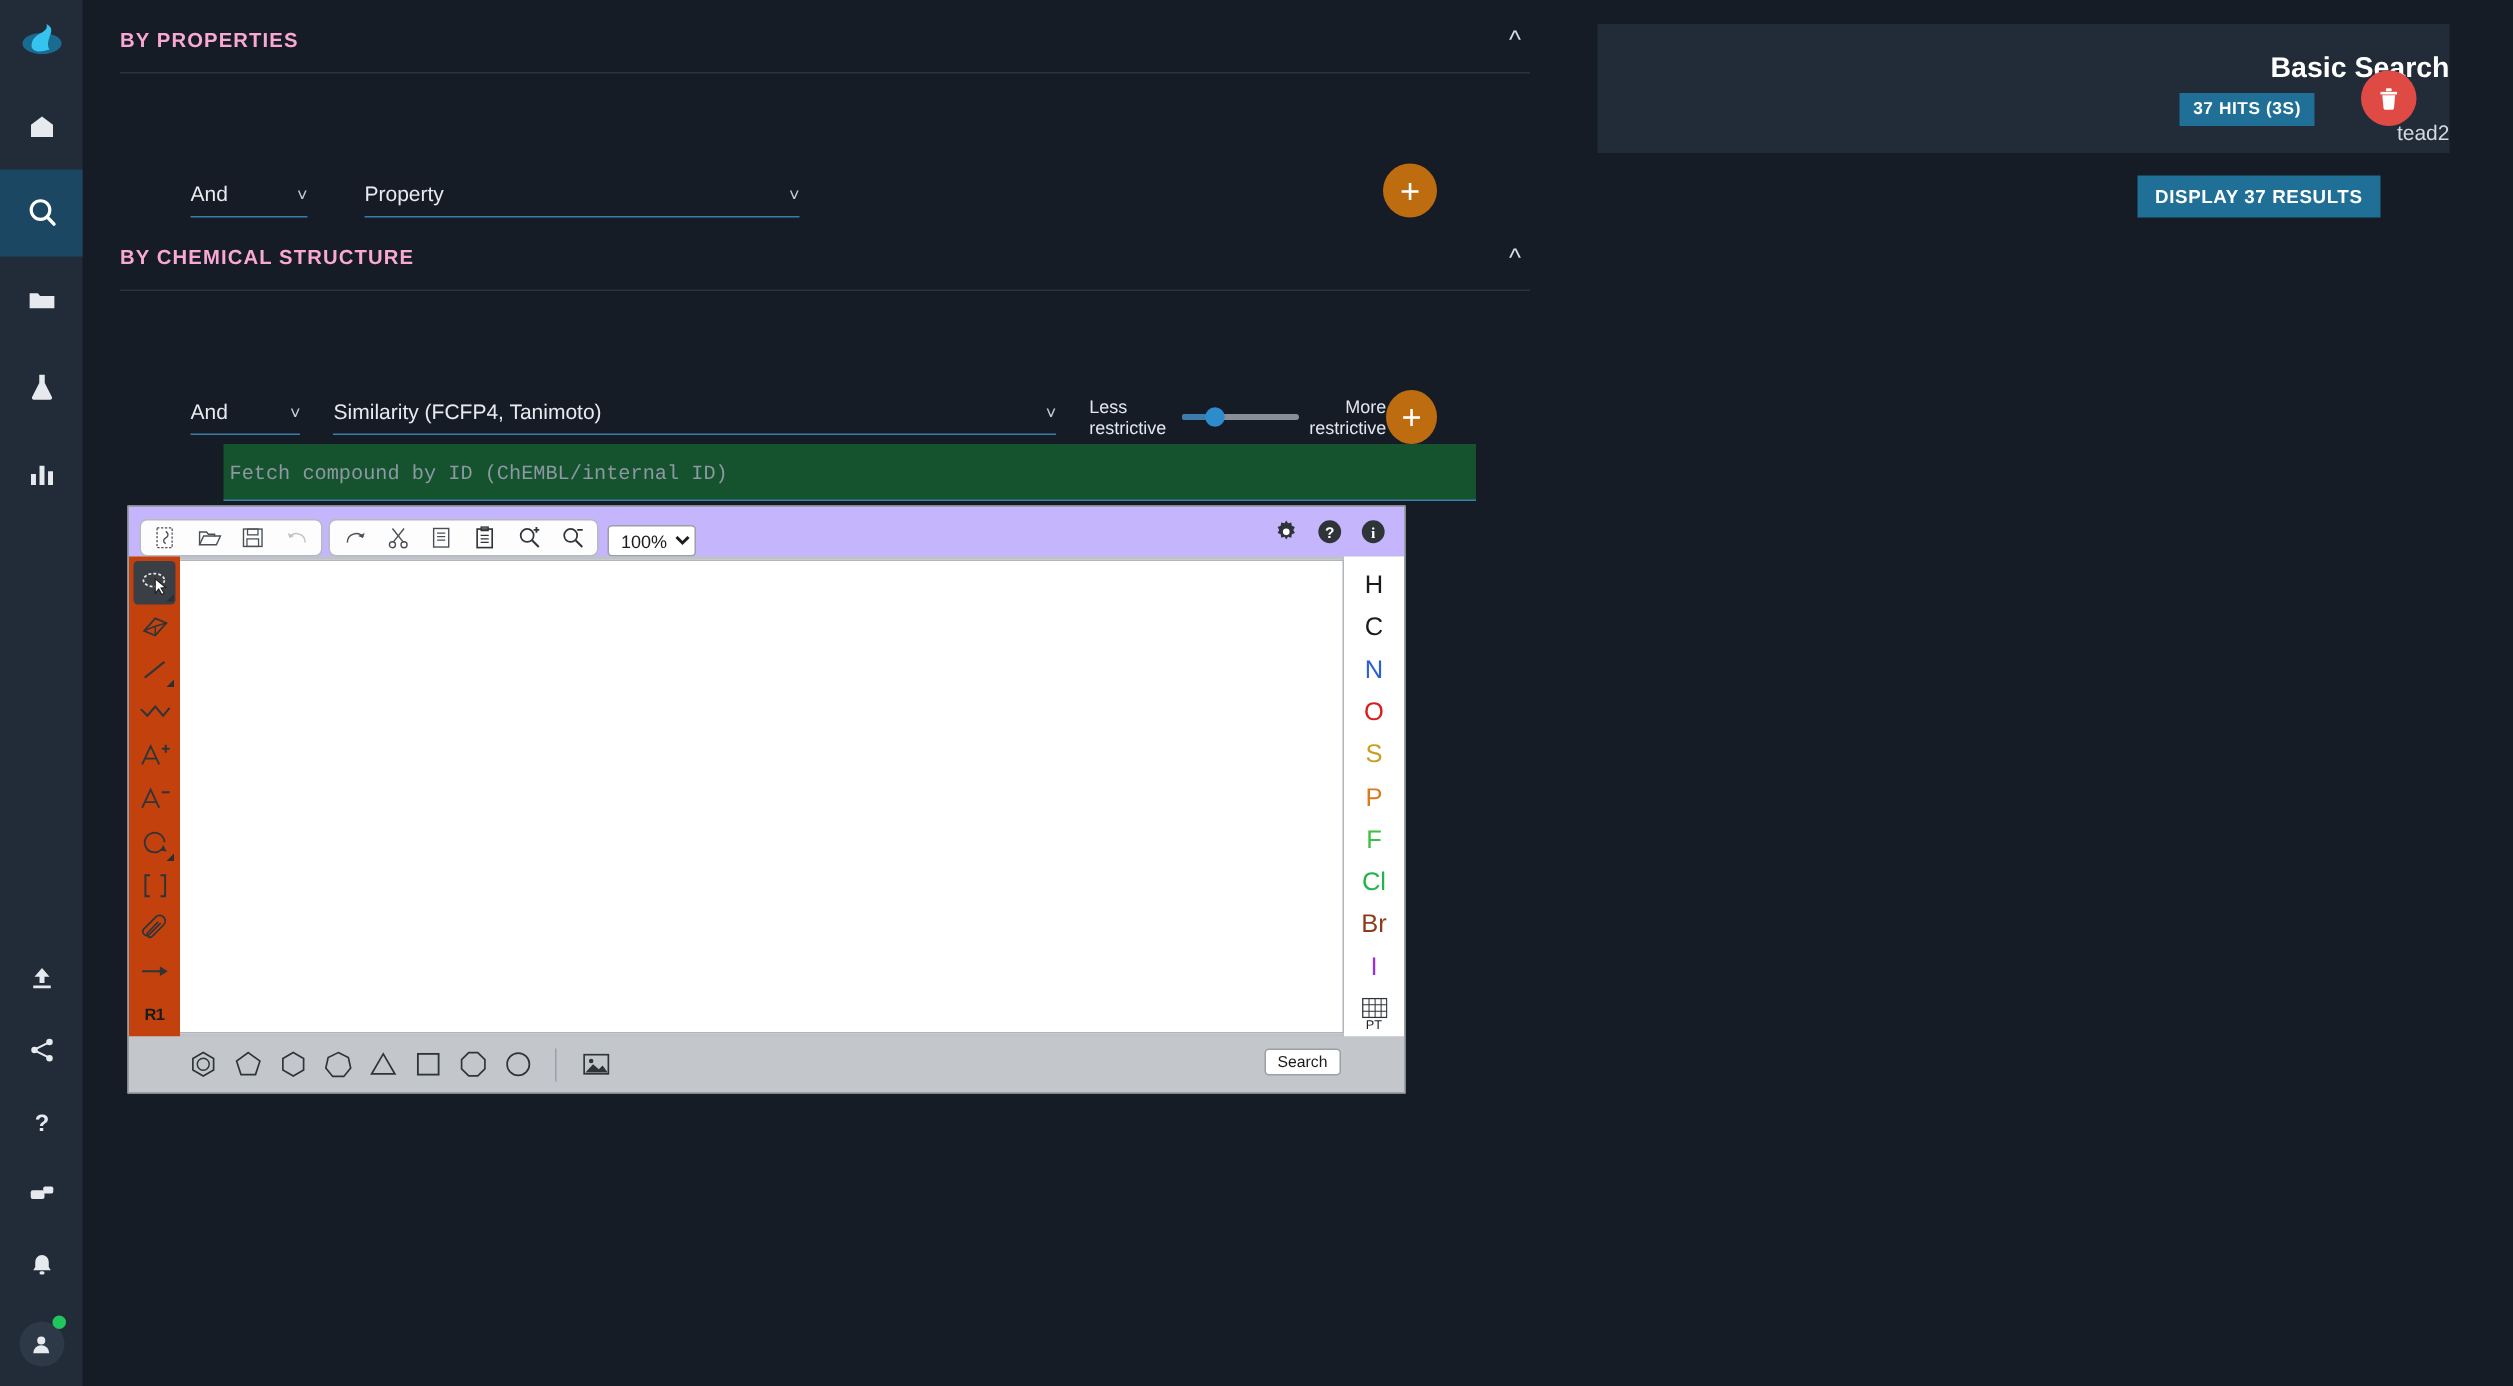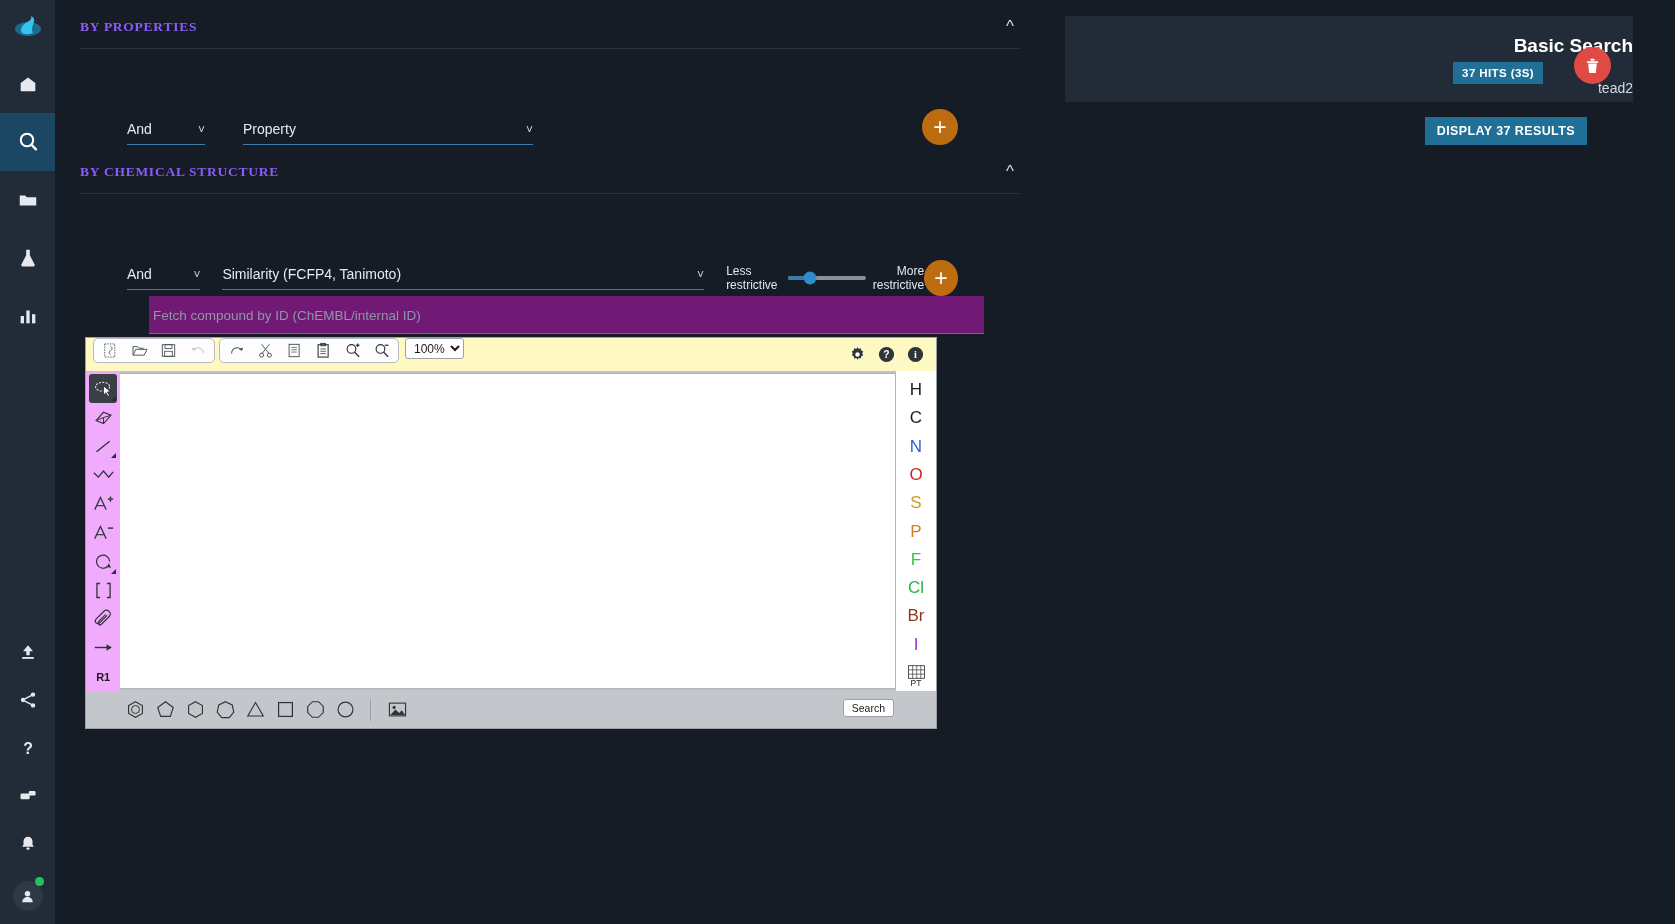--- a/index.html
+++ b/index.html
@@ -46,21 +46,21 @@
     padding: 0 0 0 0;
   }
 
   .section-head {
     display: flex; align-items: center; justify-content: space-between;
     margin: 0 20px 0 25px;
     padding: 18px 0 13px 0;
     border-bottom: 1px solid #2a3340;
   }
   .section-title {
-    color: #8b5cf6; font-size: 13.5px; letter-spacing: 0.75px; font-weight: 700; font-family: Liberation Serif, serif;
+    color: #f9a8d4; font-size: 13.5px; letter-spacing: 0.75px; font-weight: 700;
   }
   .chev {
     color: #d8dee6; font-size: 17px; line-height: 1; cursor: pointer; padding: 0 6px;
     user-select: none;
   }
 
   .row {
     display: flex; align-items: flex-end; padding: 0 20px 0 25px;
   }
   .row-props { height: 96px; }
@@ -114,34 +114,35 @@
     width: 13px; height: 13px; border-radius: 50%;
     background: #2d8ccc; transform: translate(-50%, -50%); cursor: pointer;
   }
 
   
   .fetch-wrap { padding: 0 20px 0 25px; margin-top: 6px; }
   .fetch-field {
     width: 835px; margin-left: 69px;
     border-bottom: 1px solid #3d7ca8;
     padding: 10px 0 9px 4px;
-    background: #701a75;
+    background: #14532d;
+    font-family: Liberation Mono, monospace;
   }
   .fetch-ph { color: #8e97a4; font-size: 13.5px; }
 
   
   .editor {
     position: absolute; left: 85px; top: 337px;
     width: 852px; height: 392px;
     background: #bfc3c7;
     border: 1px solid #9aa0a6;
   }
   .ed-toolbar {
-    position: relative; height: 33px; background: #fef9c3;
-    display: flex; align-items: flex-start;
+    position: relative; height: 33px; background: #c4b5fd;
+    display: flex; align-items: flex-end;
   }
   .tb-group {
     display: flex; align-items: center;
     background: #fdfdfd; border: 1px solid #b6bbc0; border-radius: 5px;
     height: 25px; margin-left: 4px; padding: 0 2px;
   }
   .tb-group.g1 { margin-left: 7px; }
   .tb-btn {
     width: 29px; height: 23px; display: flex; align-items: center; justify-content: center;
     cursor: pointer;
@@ -157,21 +158,21 @@
     position: absolute; right: 10px; top: 0; height: 33px;
     display: flex; align-items: center; gap: 7px;
   }
   .tb-ricon { width: 22px; height: 22px; cursor: pointer; display:flex; align-items:center; justify-content:center;}
 
   .ed-body {
     position: relative; height: 320px; display: flex;
     background: #bfc3c7;
   }
   .tool-col {
-    width: 34px; background: #f0abfc;
+    width: 34px; background: #c2410c;
     display: flex; flex-direction: column; align-items: center;
     padding-top: 3px;
   }
   .tool-btn {
     position: relative;
     width: 28px; height: 30px;
     display: flex; align-items: center; justify-content: center;
     cursor: pointer; margin-bottom: 0px;
   }
   .tool-btn.active { background: #3a3f45; border-radius: 3px; }

